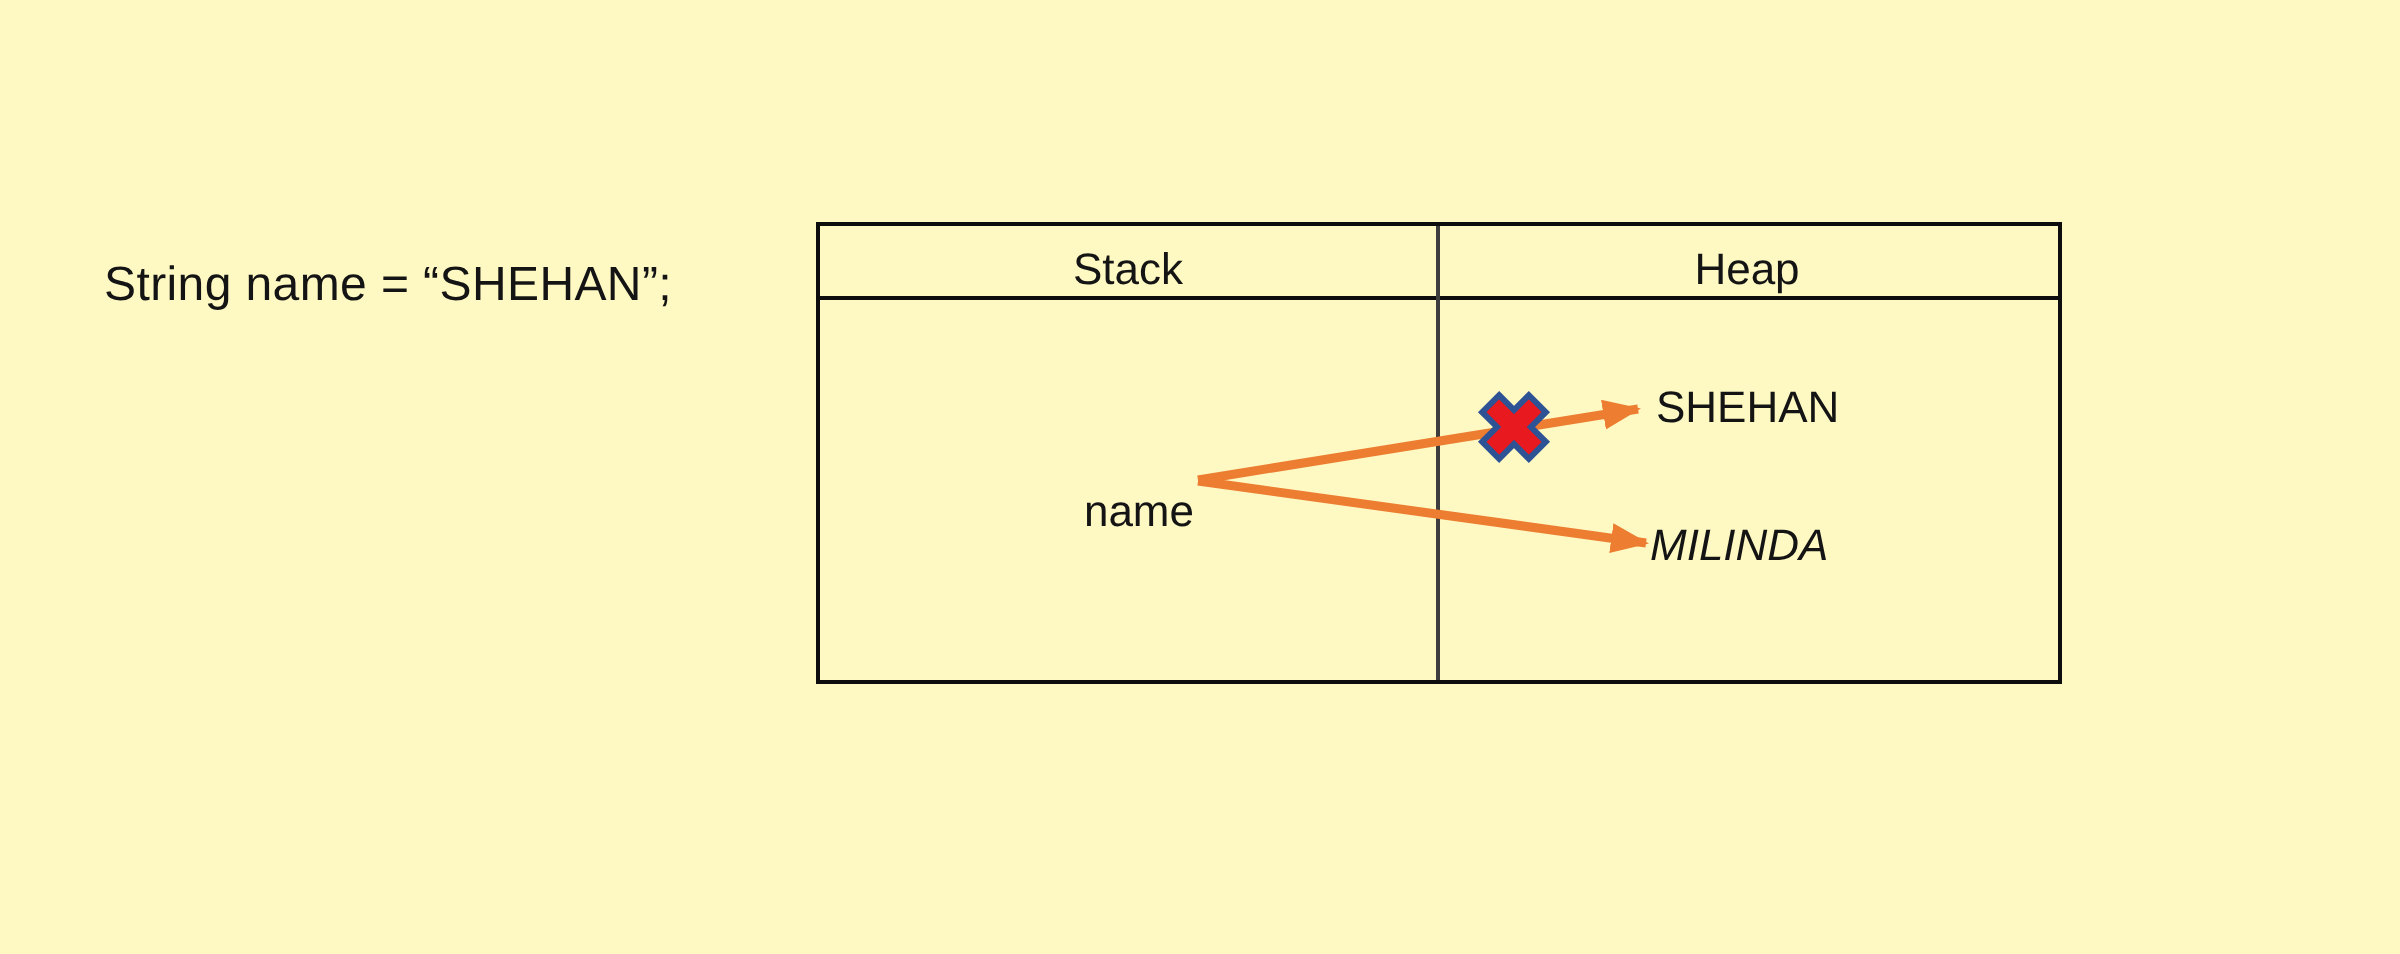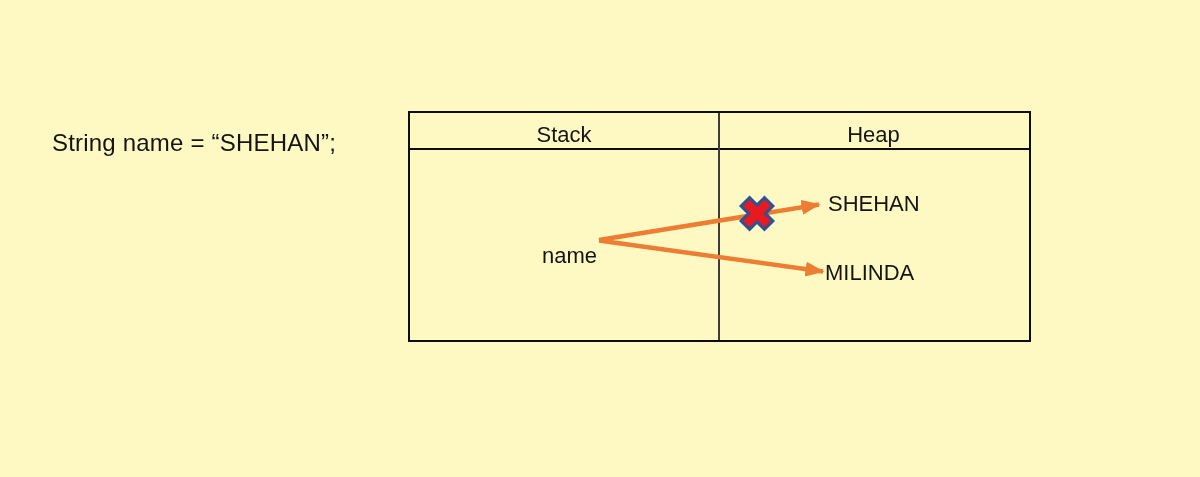--- a/index.html
+++ b/index.html
@@ -71,21 +71,21 @@
     white-space: nowrap;
   }
   .name-label {
     left: 470px;
     top: 227px;
     width: 127px;
     text-align: right;
     margin-top: 16px;
   }
   .heap-value-1 { left: 828px; top: 191px; }
-  .heap-value-2 { left: 825px; top: 260px; }
+  .heap-value-2 { left: 825px; top: 260px; font-style: italic; }
   .arrow-layer {
     position: absolute;
     left: 0;
     top: 0;
     width: 1200px;
     height: 477px;
     pointer-events: none;
   }
 </style>
 </head>

